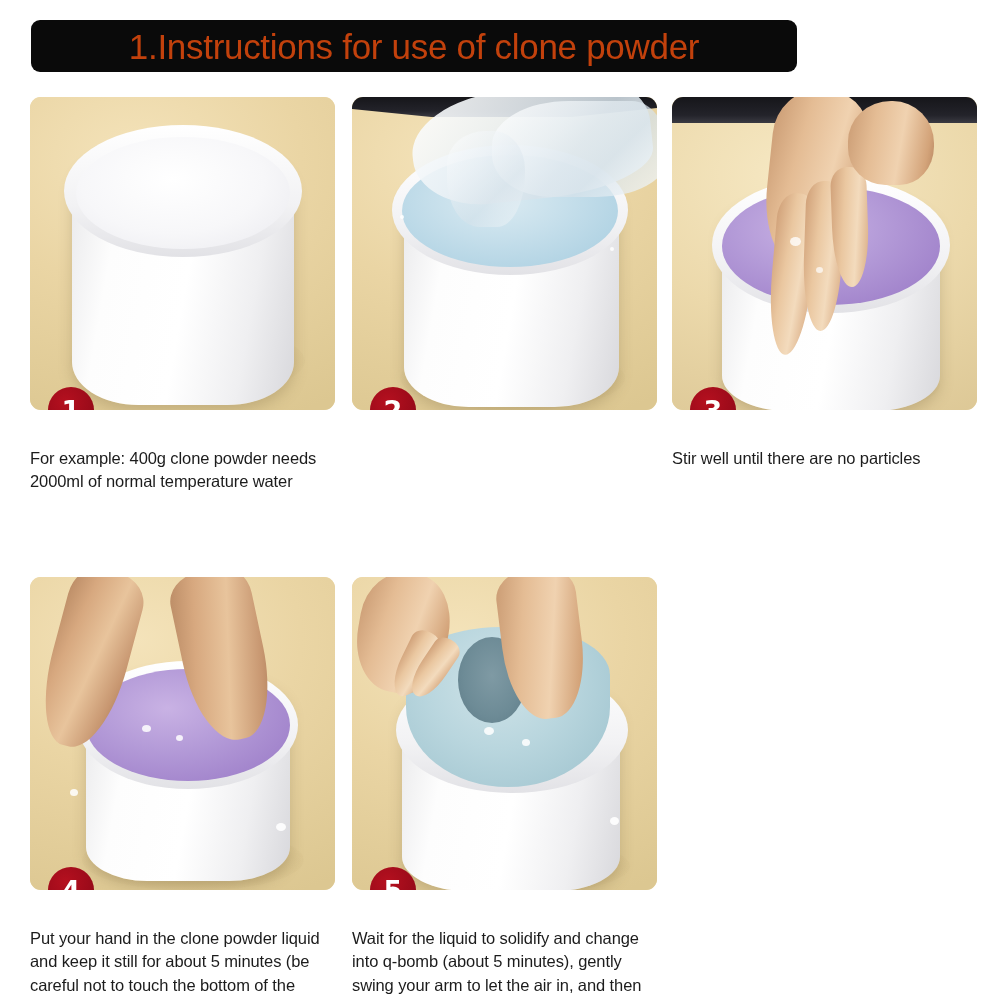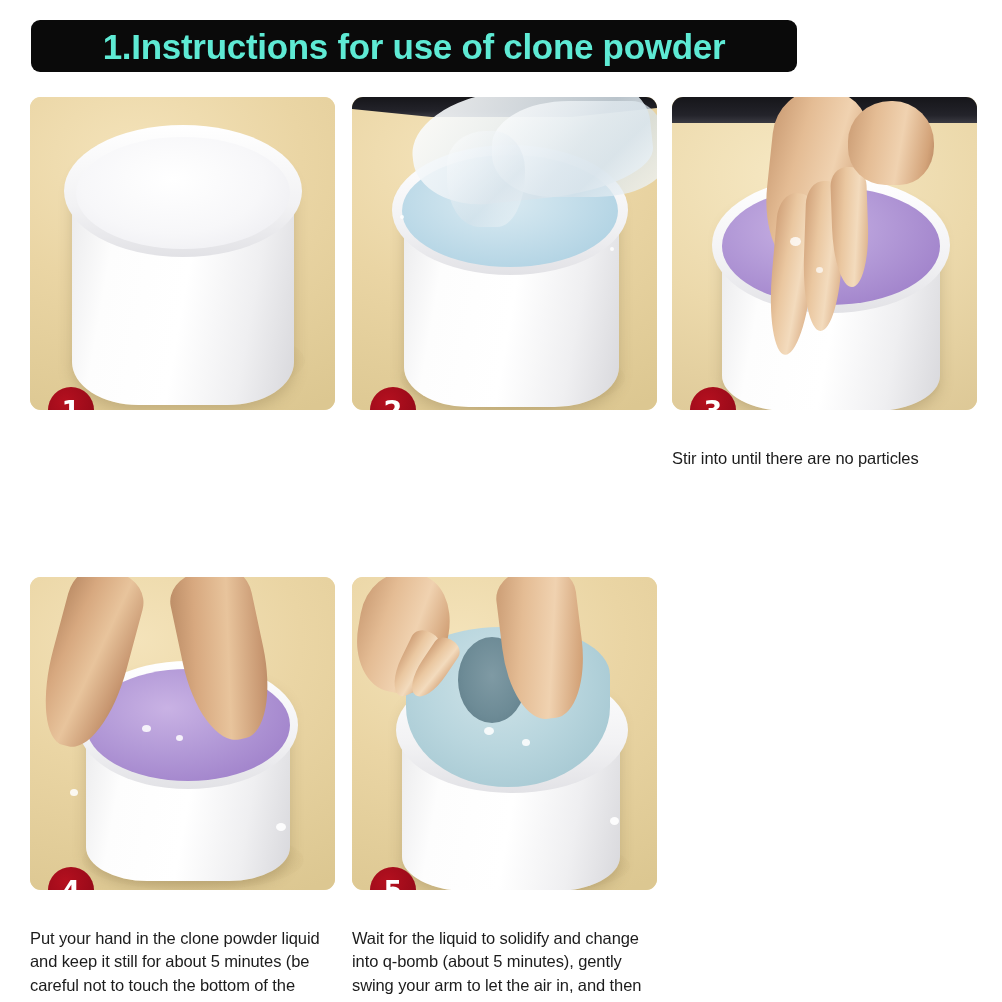--- a/index.html
+++ b/index.html
@@ -23,23 +23,23 @@
     width: 766px;
     height: 52px;
     background: #0a0a0a;
     border-radius: 9px;
     display: flex;
     align-items: center;
     justify-content: center;
     box-sizing: border-box;
   }
   #title-banner .title-text {
-    color: #5eead4;
+    color: #c2410c;
     font-size: 35px;
-    font-weight: 700;
+    font-weight: 400;
     letter-spacing: -0.3px;
     white-space: nowrap;
     line-height: 1;
   }
 
   
   .step-row {
     position: absolute;
     left: 0;
     width: 1002px;
@@ -202,20 +202,21 @@
       <div class="surface"></div>
       <div class="bucket-shadow" style="left:40px; top:228px; width:235px; height:72px;"></div>
       <div class="bucket" style="left:42px; top:40px; width:222px; height:268px;"></div>
       <div class="rim" style="left:34px; top:28px; width:238px; height:132px;"></div>
       <div class="content-fill fill-empty" style="left:46px; top:40px; width:214px; height:112px;"></div>
       <div class="badge">
         <span class="num">1</span>
       </div>
     </div>
     <div class="caption">
+      <p>For example: 400g clone powder needs 2000ml of normal temperature water</p>
     </div>
   </div>
 
   <div class="step col1">
     <div class="photo">
       <div class="surface"></div>
       <div class="topbar-dark partial" style="height:20px;"></div>
       <div class="bucket-shadow" style="left:48px; top:248px; width:225px; height:66px;"></div>
       <div class="bucket" style="left:52px; top:60px; width:215px; height:250px;"></div>
       <div class="rim" style="left:40px; top:48px; width:236px; height:130px;"></div>
@@ -244,21 +245,21 @@
       <div class="finger" style="left:132px; top:84px; width:38px; height:150px; transform:rotate(2deg);"></div>
       <div class="finger" style="left:160px; top:70px; width:36px; height:120px; transform:rotate(-2deg);"></div>
       <div class="limb light" style="left:176px; top:4px; width:86px; height:84px; border-radius:50% 48% 40% 44% / 48% 50% 46% 44%;"></div>
       <div class="speck" style="left:118px; top:140px; width:11px; height:9px; background:rgba(255,255,255,0.78);"></div>
       <div class="speck" style="left:144px; top:170px; width:7px; height:6px; background:rgba(255,255,255,0.7);"></div>
       <div class="badge">
         <span class="num">3</span>
       </div>
     </div>
     <div class="caption">
-      <p>Stir into until there are no particles</p>
+      <p>Stir well until there are no particles</p>
     </div>
   </div>
 </div>
 
 <div class="step-row" id="row-bottom">
 
   <div class="step col0">
     <div class="photo">
       <div class="surface"></div>
       <div class="bucket-shadow" style="left:52px; top:252px; width:222px; height:62px;"></div>

